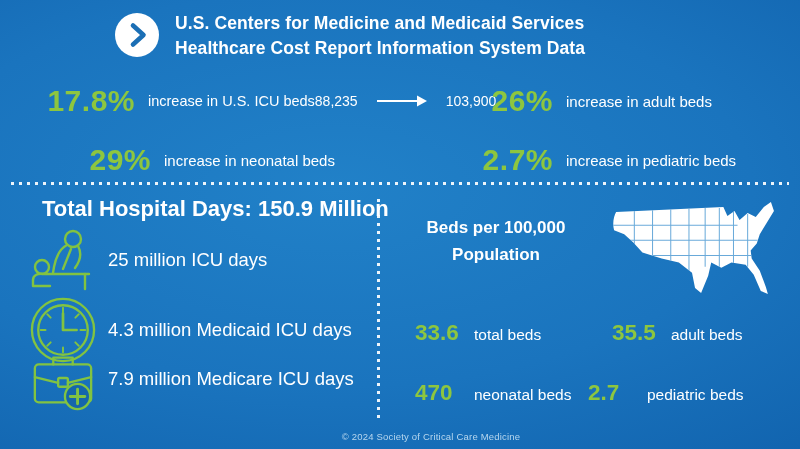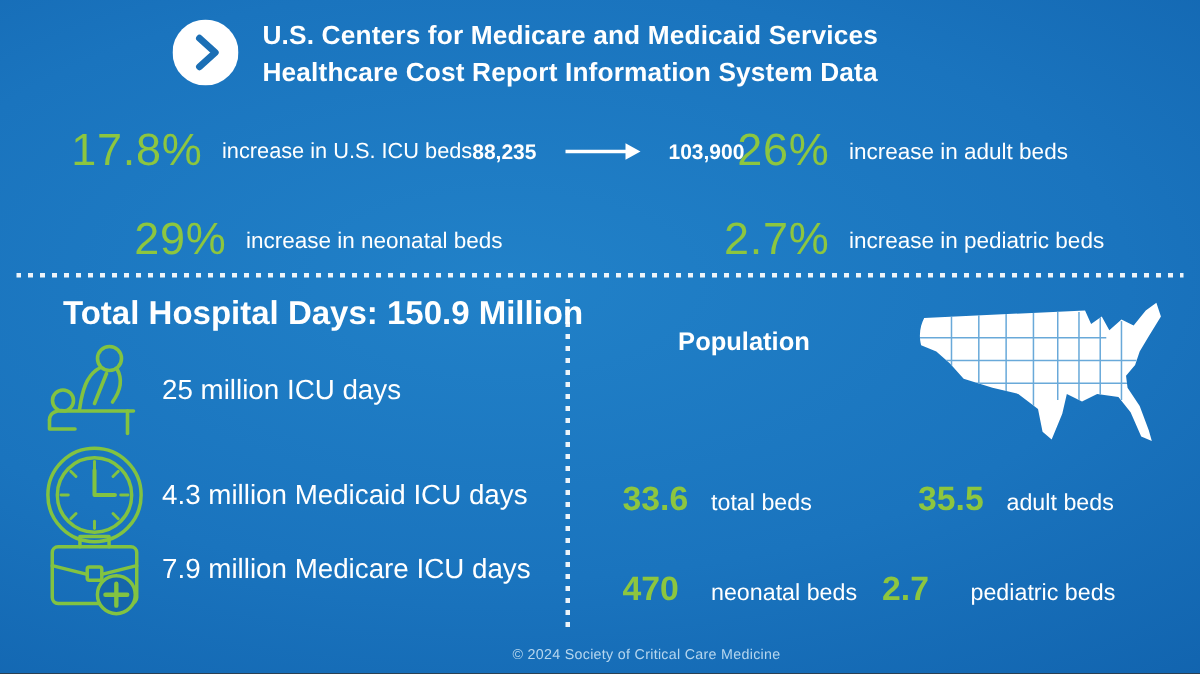--- a/index.html
+++ b/index.html
@@ -8,31 +8,31 @@
     font-family:"Liberation Sans",sans-serif;
     background:radial-gradient(ellipse 130% 110% at 42% 42%, #2181c8 0%, #1a74be 40%, #1061ac 75%, #0c549e 100%);
     color:#fff;
   }
   .abs{position:absolute;}
   
   .hdr-icon{left:115px;top:13px;width:44px;height:44px;}
   .hdr-title{left:175px;top:11px;font-size:17.5px;font-weight:bold;line-height:25px;letter-spacing:.1px;}
   
   .stat{display:flex;align-items:center;}
-  .num{color:#8dc63f;font-weight:normal;font-size:30px;letter-spacing:.5px;text-align:right;}
+  .num{color:#8dc63f;font-weight:bold;font-size:30px;letter-spacing:.5px;text-align:right;}
   .num-box{width:95px;}
   .num-box2{width:74px;}
   .stat-lbl{font-size:15px;margin-left:13px;}
   .stat1{left:40px;top:80px;height:42px;}
   .stat2{left:479px;top:80px;height:42px;}
   .stat3{left:56px;top:142px;height:36px;}
   .stat4{left:479px;top:142px;height:36px;}
   .stat1-col{margin-left:13px;display:flex;flex-direction:row;align-items:center;}
   .stat1-line1{font-size:14.5px;line-height:19px;}
-  .stat1-line2{font-size:14px;display:flex;align-items:center;gap:18px;line-height:19px;font-weight:bold;}
+  .stat1-line2{font-size:14px;display:flex;align-items:center;gap:18px;line-height:19px;}
   
   .hdot{left:11px;top:182px;width:778px;height:3px;
     background-image:repeating-linear-gradient(90deg, rgba(255,255,255,.92) 0 3px, transparent 3px 8px);}
   .vdot{left:377px;top:199px;width:3px;height:221px;
     background-image:repeating-linear-gradient(180deg, rgba(255,255,255,.92) 0 3px, transparent 3px 8px);}
   
   .lp-title{left:42px;top:196px;font-size:22px;font-weight:bold;}
   .lp-item{left:26px;display:flex;align-items:center;}
   .lp-item .icon-box{width:74px;display:flex;justify-content:center;}
   .lp-item .itext{font-size:18.5px;margin-left:8px;}
@@ -59,21 +59,21 @@
 
 <div class="stage">
 
   <div class="abs hdr-icon">
     <svg width="44" height="44" viewBox="0 0 44 44">
       <circle cx="22" cy="22" r="22" fill="#ffffff"></circle>
       <path d="M18 12.5 L28.5 22 L18 31.5" fill="none" stroke="#1b6fb5" stroke-width="4.6" stroke-linecap="round" stroke-linejoin="round"></path>
     </svg>
   </div>
   <div class="abs hdr-title">
-    <div>U.S. Centers for Medicare and Medicaid Services</div>
+    <div>U.S. Centers for Medicine and Medicaid Services</div>
     <div>Healthcare Cost Report Information System Data</div>
   </div>
 
   <div class="abs stat stat1">
     <div class="num num-box">17.8%</div>
     <div class="stat1-col">
       <div class="stat1-line1">increase in U.S. ICU beds</div>
       <div class="stat1-line2">
         <span>88,235</span>
         <span>
@@ -152,20 +152,21 @@
         <path d="M6 32 L30 38 M64 32 L40 38"></path>
         <rect x="30" y="33" width="10" height="9" rx="1.5"></rect>
         <circle cx="50" cy="52" r="13" fill="#1566ab"></circle>
         <path d="M50 44.5 L50 59.5 M42.5 52 L57.5 52" stroke-width="3"></path>
       </svg>
     </div>
     <div class="itext">7.9 million Medicare ICU days</div>
   </div>
 
   <div class="abs rp-title">
+    <div>Beds per 100,000</div>
     <div>Population</div>
   </div>
 
   <div class="abs map">
     <svg width="172" height="112" viewBox="0 0 170 105">
       <defs>
         <clipPath id="usaClip">
           <path d="M8,30 C6,22 8,16 10,12 L116,7 L120,16 L127,11 L132,20 L140,13 L148,17 L156,7 L163,2 L166,11 L158,24 L152,34 L149,43 L143,50 L144,58 L152,70 L158,86 L160,93 L153,90 L146,74 L138,64 L124,62 L114,67 L104,62 L101,75 L94,92 L88,87 L85,72 L72,62 L55,58 L36,52 L27,42 L18,34 Z"></path>
         </clipPath>
       </defs>

